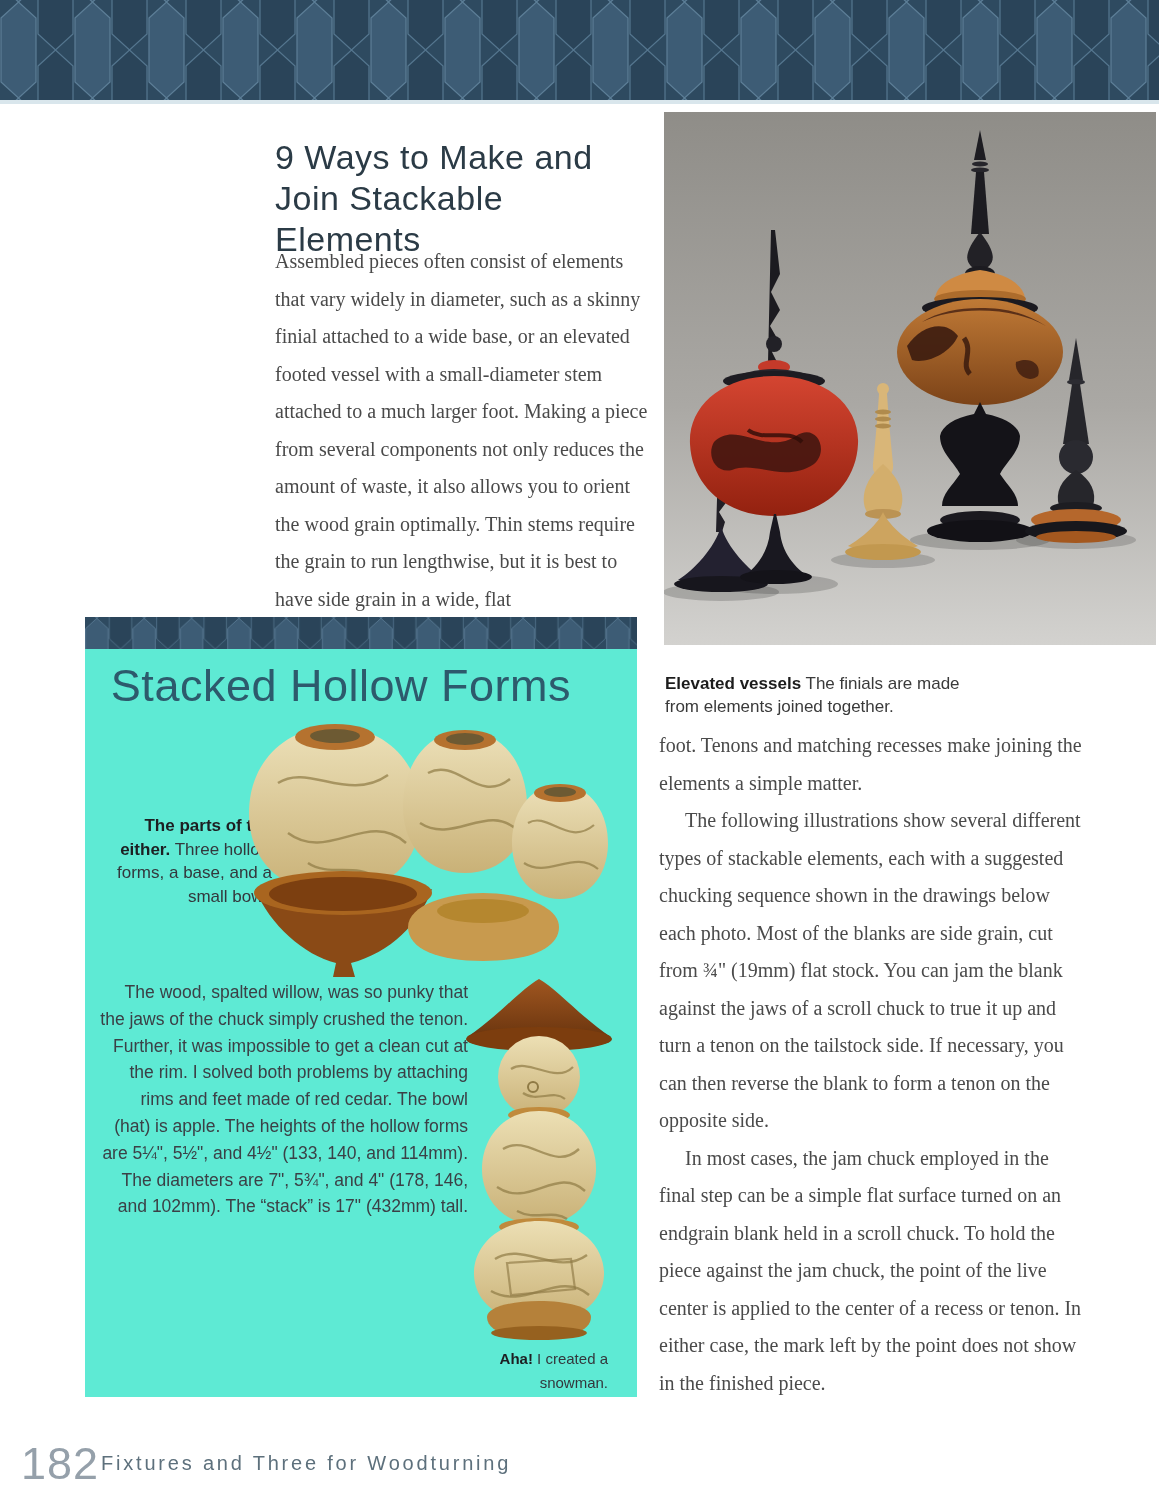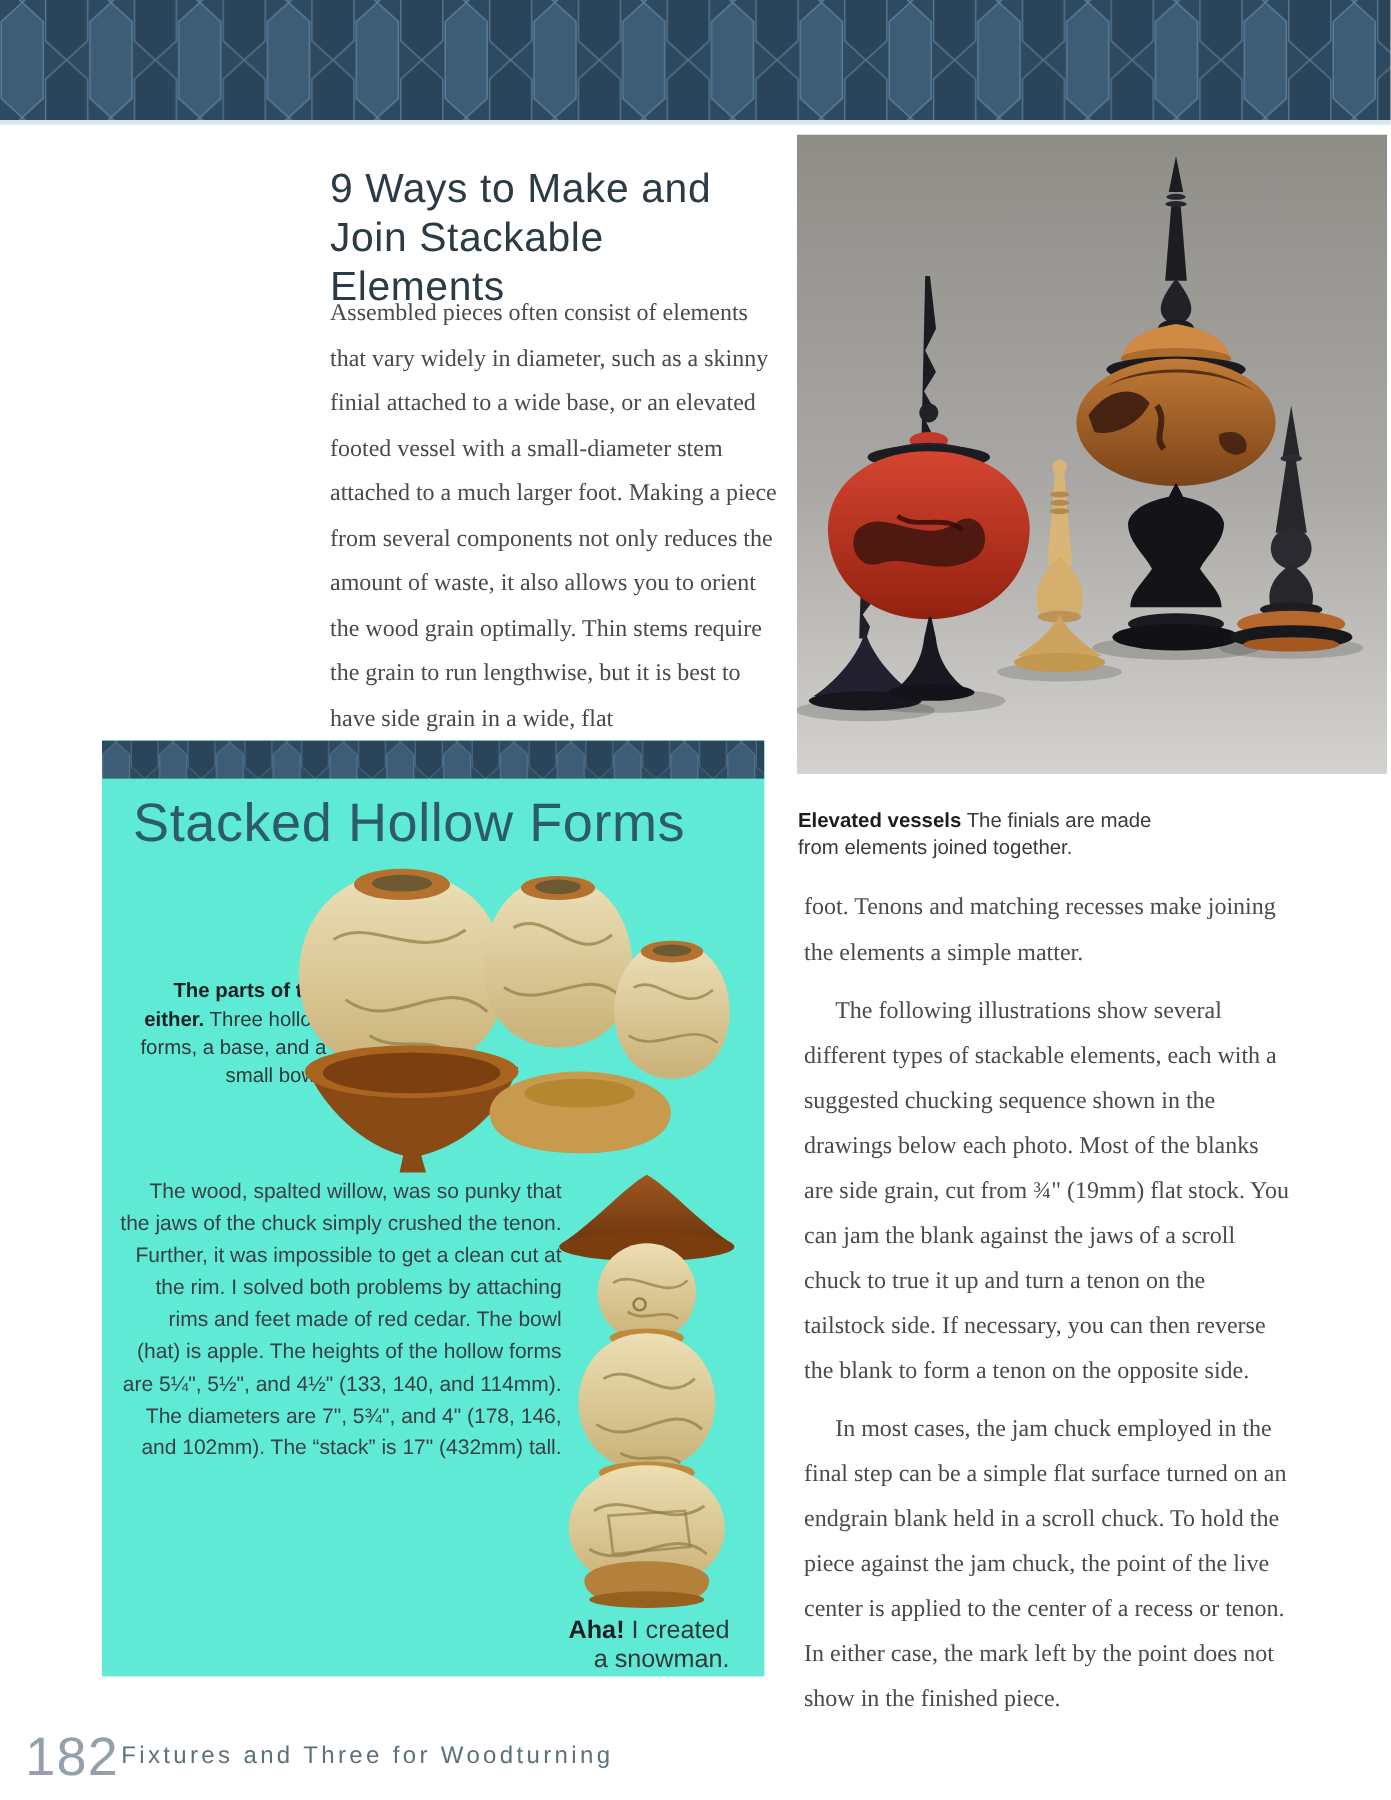--- a/index.html
+++ b/index.html
@@ -18,36 +18,36 @@
   .intro{left:275px;top:243px;width:382px;}
 
   
   .photo-main{left:664px;top:112px;width:492px;height:533px;margin:0;}
   .cap{font-size:17px;line-height:22.5px;color:#3a3a3a;}
   .cap b{color:#1c1c1c;}
   .cap-main{left:665px;top:653px;width:330px;margin-top:20px;}
 
   
   .rightcol{left:659px;top:727px;width:428px;}
-  .rightcol p{margin:11px;}
+  .rightcol p{margin:0;}
   .rightcol p.ind{text-indent:26px;}
 
   
   .sidebar{left:85px;top:617px;width:552px;height:780px;background:#5eead4;text-align:right;}
   .side-band{position:absolute;left:0;top:0;width:552px;height:32px;}
   .side-title{position:absolute;left:16px;top:43px;width:470px;margin:0;
     font-size:45px;line-height:52px;font-weight:300;color:#2d5a6c;letter-spacing:.5px;}
   .side-cap{position:absolute;left:25px;top:197px;width:162px;font-size:17px;line-height:23.5px;color:#33373c;}
   .side-cap b{color:#1d1f22;}
   .side-text{position:absolute;left:15px;top:362px;width:368px;
     font-size:17.5px;line-height:26.8px;color:#3b4046;}
   .side-text p{margin:0 0 14px 0;}
   .parts-photo{position:absolute;left:163px;top:96px;width:392px;height:270px;}
   .snowman-photo{position:absolute;left:352px;top:356px;width:204px;height:372px;}
-  .aha-cap{position:absolute;left:383px;top:730px;width:140px;font-size:21px;line-height:23.5px;color:#33373c;}
+  .aha-cap{position:absolute;left:383px;top:730px;width:140px;font-size:15px;line-height:23.5px;color:#33373c;}
   .aha-cap b{color:#1d1f22;}
 
   
   .pagenum{left:21px;top:1438px;font-size:45px;font-weight:400;color:#95a0aa;letter-spacing:1px;text-align:right;}
   .booktitle{left:101px;top:1452px;font-size:20px;font-weight:300;color:#5d707c;letter-spacing:2.8px;}
 </style>
 </head>
 <body>
 
 <div class="page">

